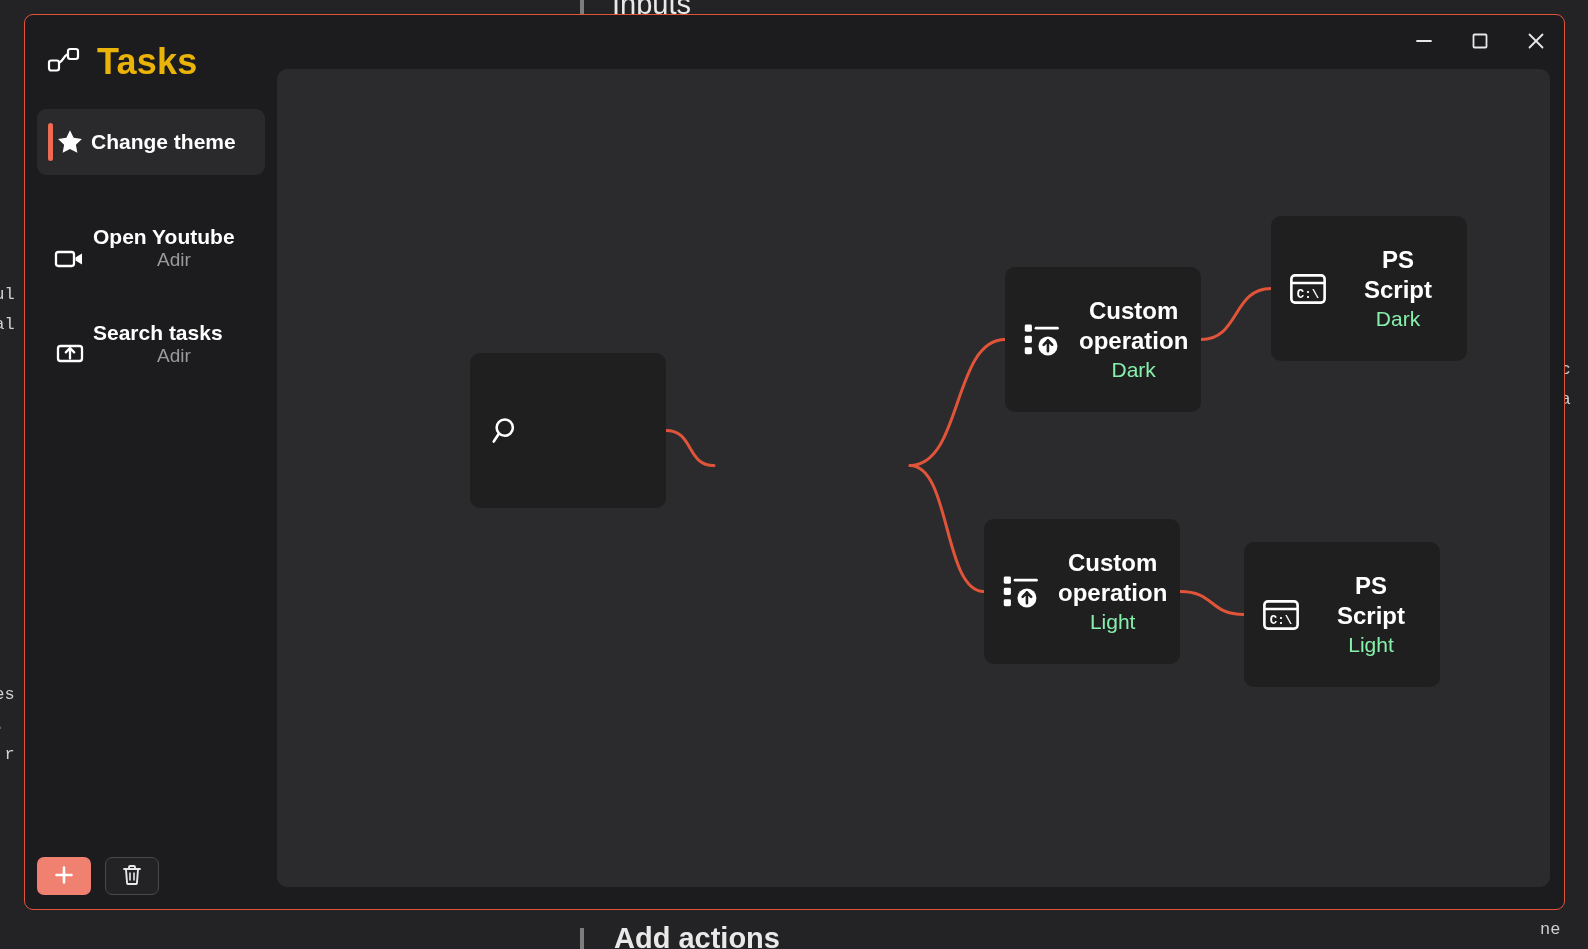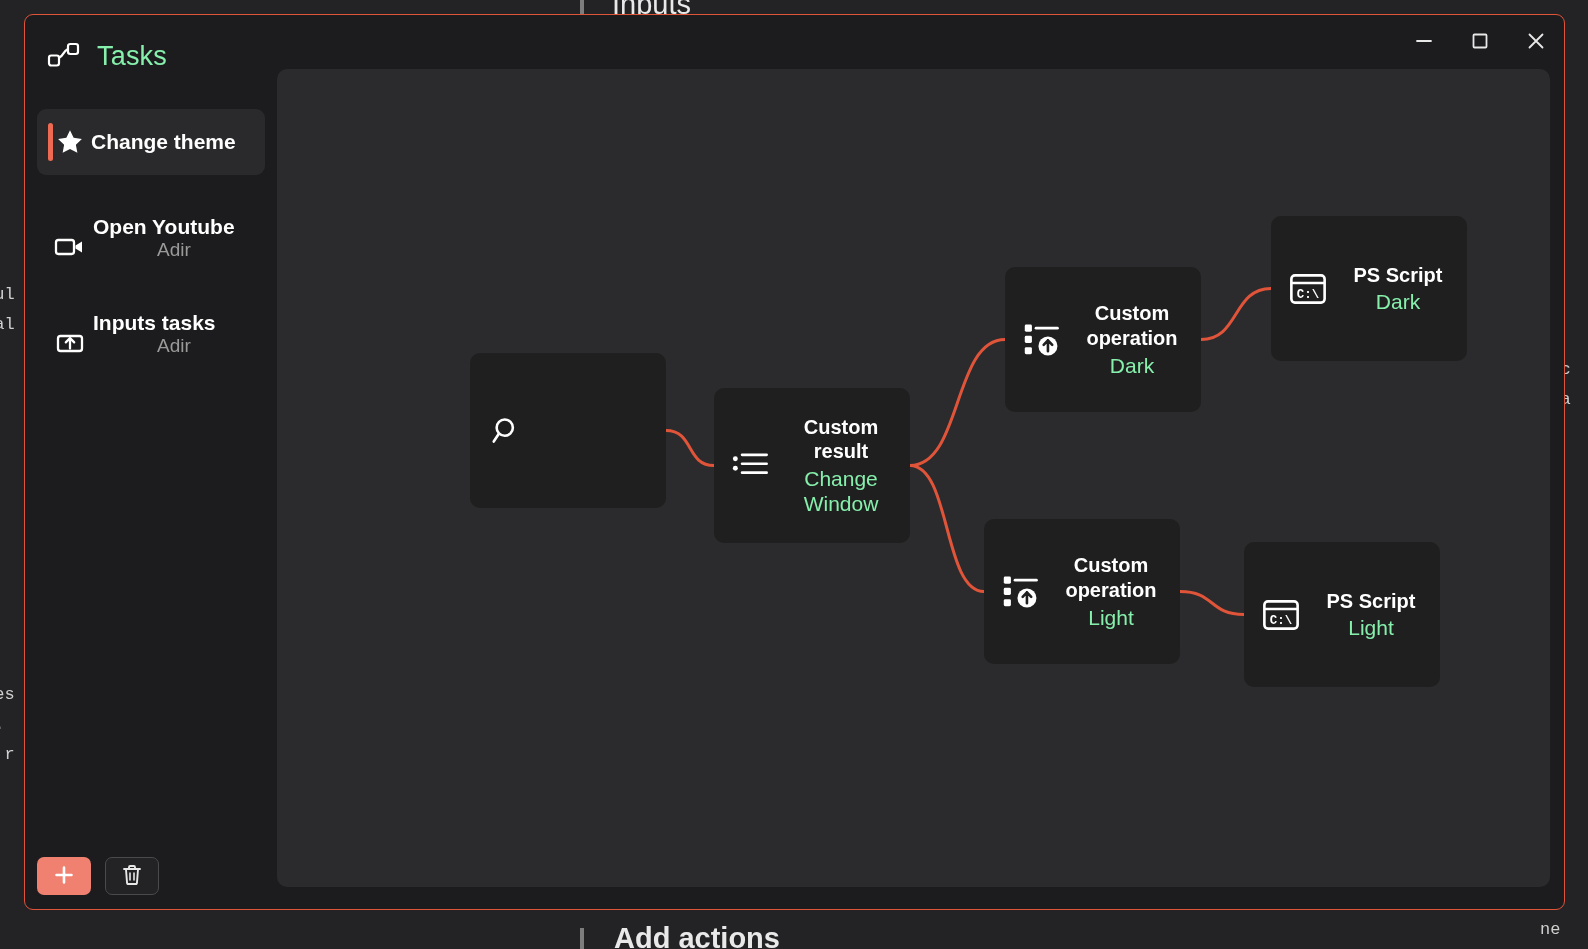--- a/index.html
+++ b/index.html
@@ -83,21 +83,21 @@
     display: flex; align-items: center; justify-content: center;
   }
   .winbtn svg { display: block; }
 
   
   #app-title-row {
     position: absolute; left: 22px; top: 26px;
     display: flex; align-items: center; gap: 16px;
   }
   #app-title {
-    font-size: 27px; font-weight: 400; color: #86efac;
+    font-size: 36px; font-weight: 700; color: #eab308;
     letter-spacing: .2px;
   }
 
   
   #sidebar {
     position: absolute;
     left: 0; top: 82px;
     width: 252px; bottom: 0;
   }
   .side-item {
@@ -127,21 +127,21 @@
   }
   .side-sub {
     font-size: 19px; font-weight: 400; color: #9a9a9a;
     line-height: 1.15;
     text-align: center;
     margin-top: 1px;
   }
   #side-item-0 { margin-top: 12px; }
   #side-item-0 .side-label { margin-left: -2px; }
   #side-item-1, #side-item-2 {
-    margin-top: 24px; height: 72px; align-items: center; padding-top: 6px;
+    margin-top: 24px; height: 72px; align-items: flex-end; padding-top: 6px;
   }
   #side-item-1 .side-icon, #side-item-2 .side-icon { margin-top: 18px; }
 
   
   #side-actions {
     position: absolute; left: 12px; bottom: 14px;
     display: flex; gap: 14px; align-items: center;
   }
   #add-task-button {
     width: 54px; height: 38px;
@@ -178,21 +178,21 @@
   }
   .node-icon {
     width: 74px; min-width: 74px;
     display: flex; align-items: center; justify-content: center;
   }
   .node-text {
     flex: 1; padding-right: 16px;
     text-align: center;
   }
   .node-title {
-    font-size: 20px; font-weight: 700; color: #ffffff;
+    font-size: 24px; font-weight: 700; color: #ffffff;
     line-height: 1.23;
   }
   .node-sub {
     font-size: 21px; font-weight: 400; color: #86efac;
     line-height: 1.2; margin-top: 2px;
   }
 </style>
 </head>
 <body>
 
@@ -284,21 +284,21 @@
     </div>
 
     <div class="side-item" id="side-item-2">
       <span class="side-icon">
         <svg width="30" height="28" viewBox="0 0 30 28" fill="none">
           <rect x="3" y="7" width="24" height="15" rx="2.6" stroke="#ffffff" stroke-width="2.3"></rect>
           <path d="M15 19.5 V9.5 M15 9.0 l-4.2 4.4 M15 9.0 l4.2 4.4" stroke="#ffffff" stroke-width="2.3" stroke-linecap="round" stroke-linejoin="round"></path>
         </svg>
       </span>
       <span class="side-text">
-        <div class="side-label">Inputs tasks</div>
+        <div class="side-label">Search tasks</div>
         <div class="side-sub">Adir</div>
       </span>
     </div>
 
     <div id="side-actions">
       <button id="add-task-button">
         <span>
           <svg width="22" height="22" viewBox="0 0 22 22">
               <path d="M11 3.5v15 M3.5 11h15" stroke="#ffffff" stroke-width="2.6" stroke-linecap="round"></path>
             </svg>
@@ -328,33 +328,20 @@
 
     <div class="node" id="node-search" style="left: 193px; top: 284px; width: 196px; height: 155px;">
       <span class="node-icon">
         <svg width="36" height="36" viewBox="0 0 32 32" fill="none">
           <circle cx="14" cy="13" r="7.2" stroke="#ffffff" stroke-width="2.3"></circle>
           <path d="M8.6 18.6 L4.2 25.4" stroke="#ffffff" stroke-width="2.3" stroke-linecap="round"></path>
         </svg>
       </span>
     </div>
 
-    <div class="node" id="node-result" style="left: 437px; top: 319px; width: 196px; height: 155px;">
-      <span class="node-icon">
-        <svg width="38" height="32" viewBox="0 0 34 28" fill="none">
-          <circle cx="3" cy="7.5" r="2.2" fill="#ffffff"></circle>
-          <circle cx="3" cy="16" r="2.2" fill="#ffffff"></circle>
-          <path d="M9 4h22 M9 12h22 M9 20h22" stroke="#ffffff" stroke-width="2.4" stroke-linecap="round"></path>
-        </svg>
-      </span>
-      <span class="node-text">
-        <div class="node-title">Custom result</div>
-        <div class="node-sub">Change Window</div>
-      </span>
-    </div>
 
     <div class="node" id="node-op-dark" style="left: 728px; top: 198px; width: 196px; height: 145px;">
       <span class="node-icon">
         <svg width="38" height="36" viewBox="0 0 32 30" fill="none">
           <rect x="1.5" y="2" width="6" height="6" rx="1.2" fill="#ffffff"></rect>
           <rect x="1.5" y="11.5" width="6" height="6" rx="1.2" fill="#ffffff"></rect>
           <rect x="1.5" y="21" width="6" height="6" rx="1.2" fill="#ffffff"></rect>
           <path d="M11 5h18" stroke="#ffffff" stroke-width="2.4" stroke-linecap="round"></path>
           <circle cx="21" cy="20" r="8" fill="#ffffff"></circle>
           <path d="M21 24.5 V15.8 M21 15.3 l-3.6 3.8 M21 15.3 l3.6 3.8" stroke="#1f1f1f" stroke-width="2.2" stroke-linecap="round" stroke-linejoin="round"></path>

